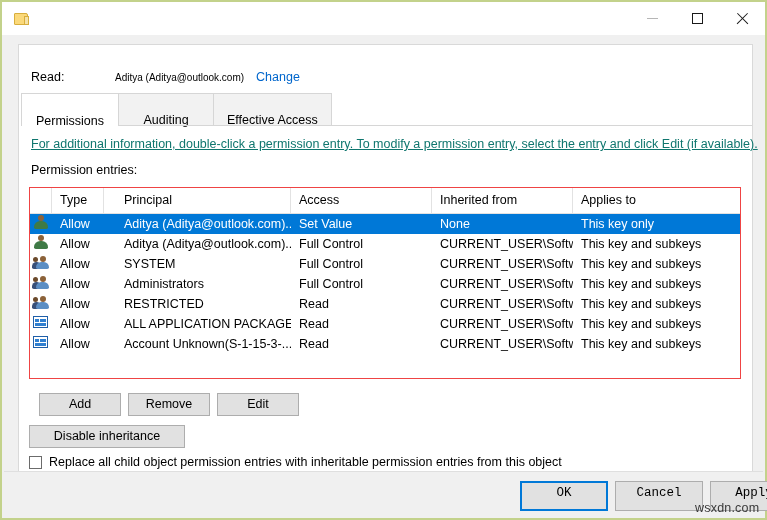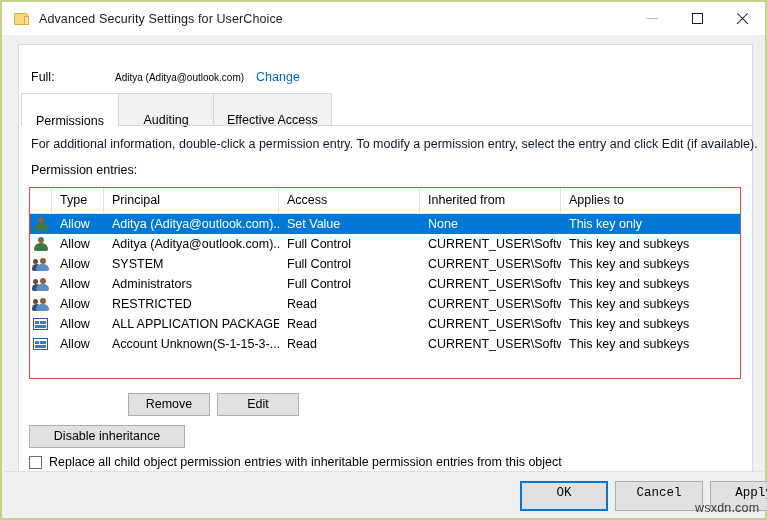--- a/index.html
+++ b/index.html
@@ -196,22 +196,23 @@
     background: #d6d6d6;
     z-index: 1;
   }
 
   
   #info-text {
     position: absolute;
     left: 12px;
     top: 92px;
     font-size: 12.5px;
-    color: #0f172a;
-    white-space: nowrap;
+    color: #0f766e;
+    white-space: nowrap;
+    text-decoration: underline;
   }
   #entries-label {
     position: absolute;
     left: 12px;
     top: 118px;
     font-size: 12.5px;
     color: #000;
   }
 
   
@@ -239,29 +240,29 @@
     padding-left: 8px;
     box-sizing: border-box;
     border-right: 1px solid #e2e2e2;
     white-space: nowrap;
     overflow: hidden;
   }
   #perm-head .hcell.last { border-right: none; }
 
   .col-icon  { width: 22px; flex: 0 0 22px; }
   .col-type  { width: 52px; flex: 0 0 52px; }
-  .col-prin  { width: 175px; flex: 0 0 175px; }
+  .col-prin  { width: 175px; flex: 0 0 175px; margin-left: 12px; }
   .col-acc   { width: 141px; flex: 0 0 141px; }
   .col-inh   { width: 141px; flex: 0 0 141px; }
   .col-app   { width: 179px; flex: 0 0 179px; }
 
   .perm-row {
     display: flex;
     height: 20px;
-    align-items: center;
+    align-items: flex-start;
     background: #ffffff;
   }
   .perm-row.selected {
     background: #0078d7;
     color: #ffffff;
   }
   .perm-row .cell {
     font-size: 12.5px;
     line-height: 20px;
     padding-left: 8px;
@@ -426,38 +427,37 @@
 </head>
 <body>
 
 <div id="window">
 
   <div id="titlebar">
     <div id="title-icon">
       <span class="folder-back"></span>
       <span class="folder-tab"></span>
     </div>
-    <div id="title-text">Advanced Security Settings for UserChoice</div>
     <div id="caption-buttons">
       <div class="cap-btn">
         <span class="cap-min-glyph"></span>
       </div>
       <div class="cap-btn">
         <span class="cap-max-glyph"></span>
       </div>
       <div class="cap-btn">
         <span class="cap-close-glyph"></span>
       </div>
     </div>
   </div>
 
   <div id="content-panel">
 
     <div id="owner-row">
-      <span id="owner-label">Full:</span>
+      <span id="owner-label">Read:</span>
       <span id="owner-value">Aditya (Aditya@outlook.com)</span>
       <span id="owner-change">Change</span>
     </div>
 
     <div id="tabstrip">
       <div class="tab-underline"></div>
       <div class="tabs-row">
         <div class="tab tab-permissions selected">Permissions</div>
         <div class="tab tab-auditing">Auditing</div>
         <div class="tab tab-effective">Effective Access</div>
@@ -579,20 +579,21 @@
             </span>
         </div>
         <div class="cell col-type">Allow</div>
         <div class="cell col-prin">Account Unknown(S-1-15-3-...</div>
         <div class="cell col-acc">Read</div>
         <div class="cell col-inh">CURRENT_USER\Softw...</div>
         <div class="cell col-app">This key and subkeys</div>
       </div>
     </div>
 
+    <div class="btn" id="btn-add">Add</div>
     <div class="btn" id="btn-remove">Remove</div>
     <div class="btn" id="btn-edit">Edit</div>
     <div class="btn" id="btn-disable">Disable inheritance</div>
 
     <div id="replace-row">
       <span id="replace-box"></span>
       <span id="replace-text">Replace all child object permission entries with inheritable permission entries from this object</span>
     </div>
 
   </div>

